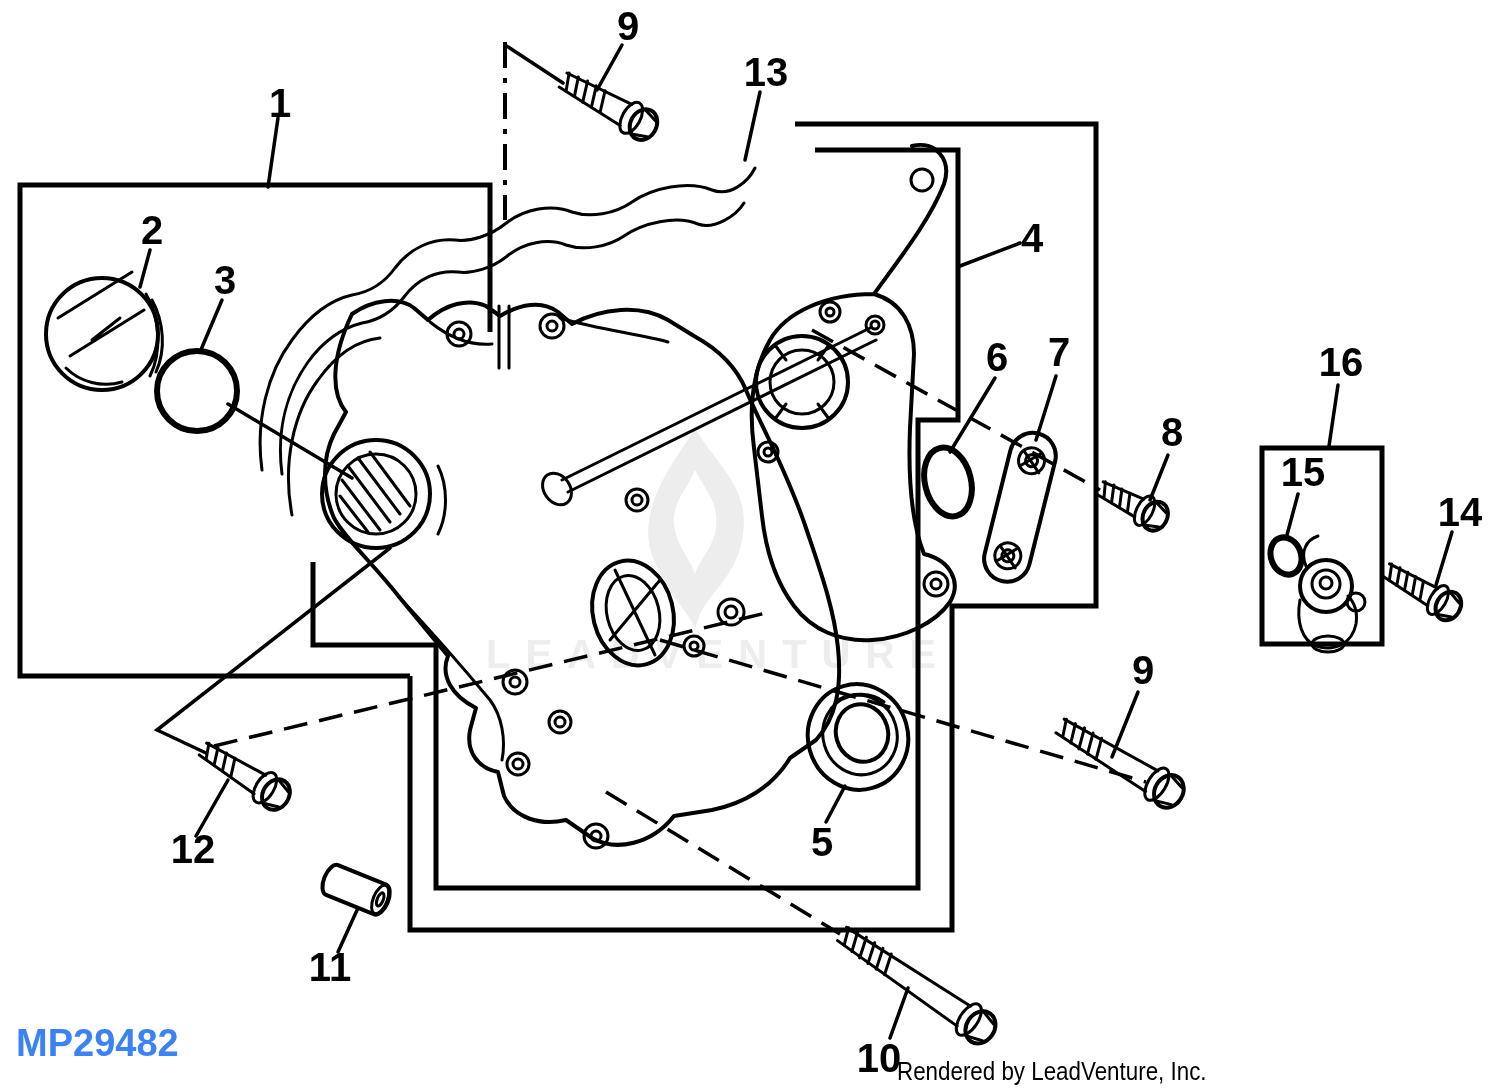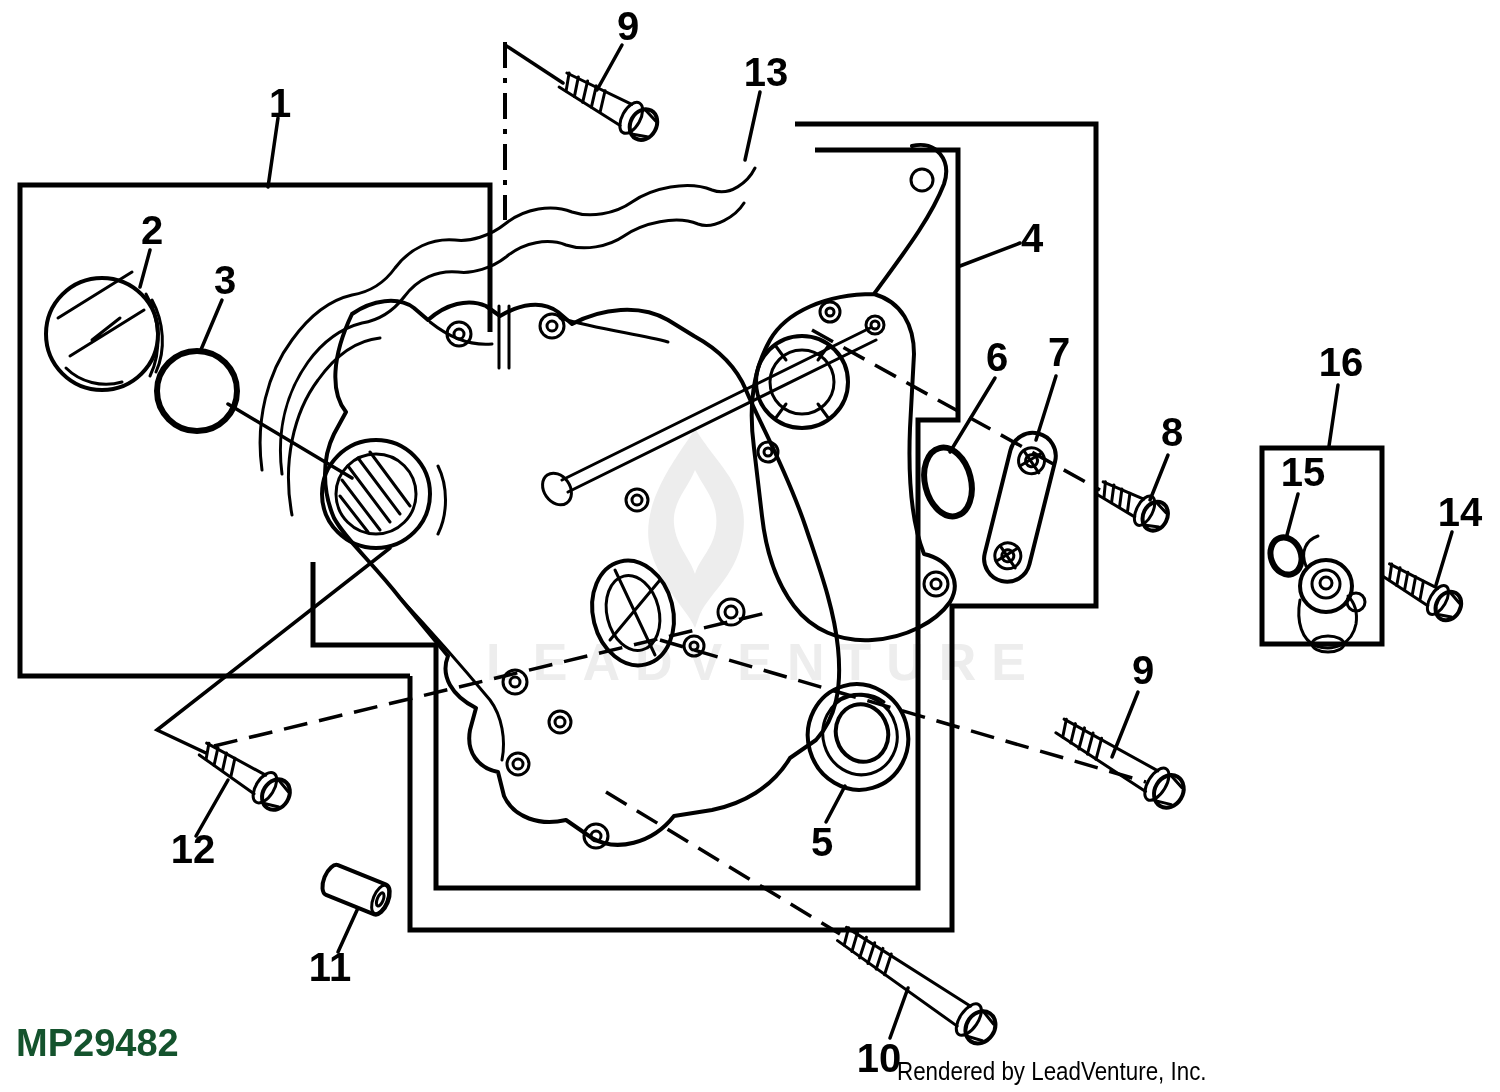--- a/index.html
+++ b/index.html
@@ -2,27 +2,27 @@
 <html><head>
 <meta charset="utf-8">
 <style>
   html,body{margin:0;padding:0;background:#ffffff;}
   .stage{
     position:relative;width:1500px;height:1092px;background:#ffffff;
     overflow:hidden;font-family:"Liberation Sans",sans-serif;
   }
   .watermark{
     position:absolute;left:486px;top:632px;z-index:1;
-    font-weight:bold;font-size:52px;letter-spacing:15px;color:#ededed;
+    font-weight:bold;font-size:40px;letter-spacing:15px;color:#ededed;
     white-space:nowrap;user-select:none;
   }
   svg.art{position:absolute;left:0;top:0;z-index:2;}
   .part-code{
     position:absolute;left:16px;top:1022px;z-index:3;
-    font-weight:bold;font-size:38px;color:#14532d;
+    font-weight:bold;font-size:38px;color:#3b82f6;
   }
   .footer-credit{
     position:absolute;left:897px;top:1056px;z-index:3;
     font-size:26px;color:#000;transform:scaleX(0.86);transform-origin:left top;
     white-space:nowrap;
   }
   
   .ln{stroke:#000;fill:none;stroke-width:4;stroke-linecap:round;stroke-linejoin:round;}
   .ln2{stroke:#000;fill:none;stroke-width:3;stroke-linecap:round;stroke-linejoin:round;}
   .box{stroke:#000;fill:none;stroke-width:5;stroke-linejoin:miter;}

